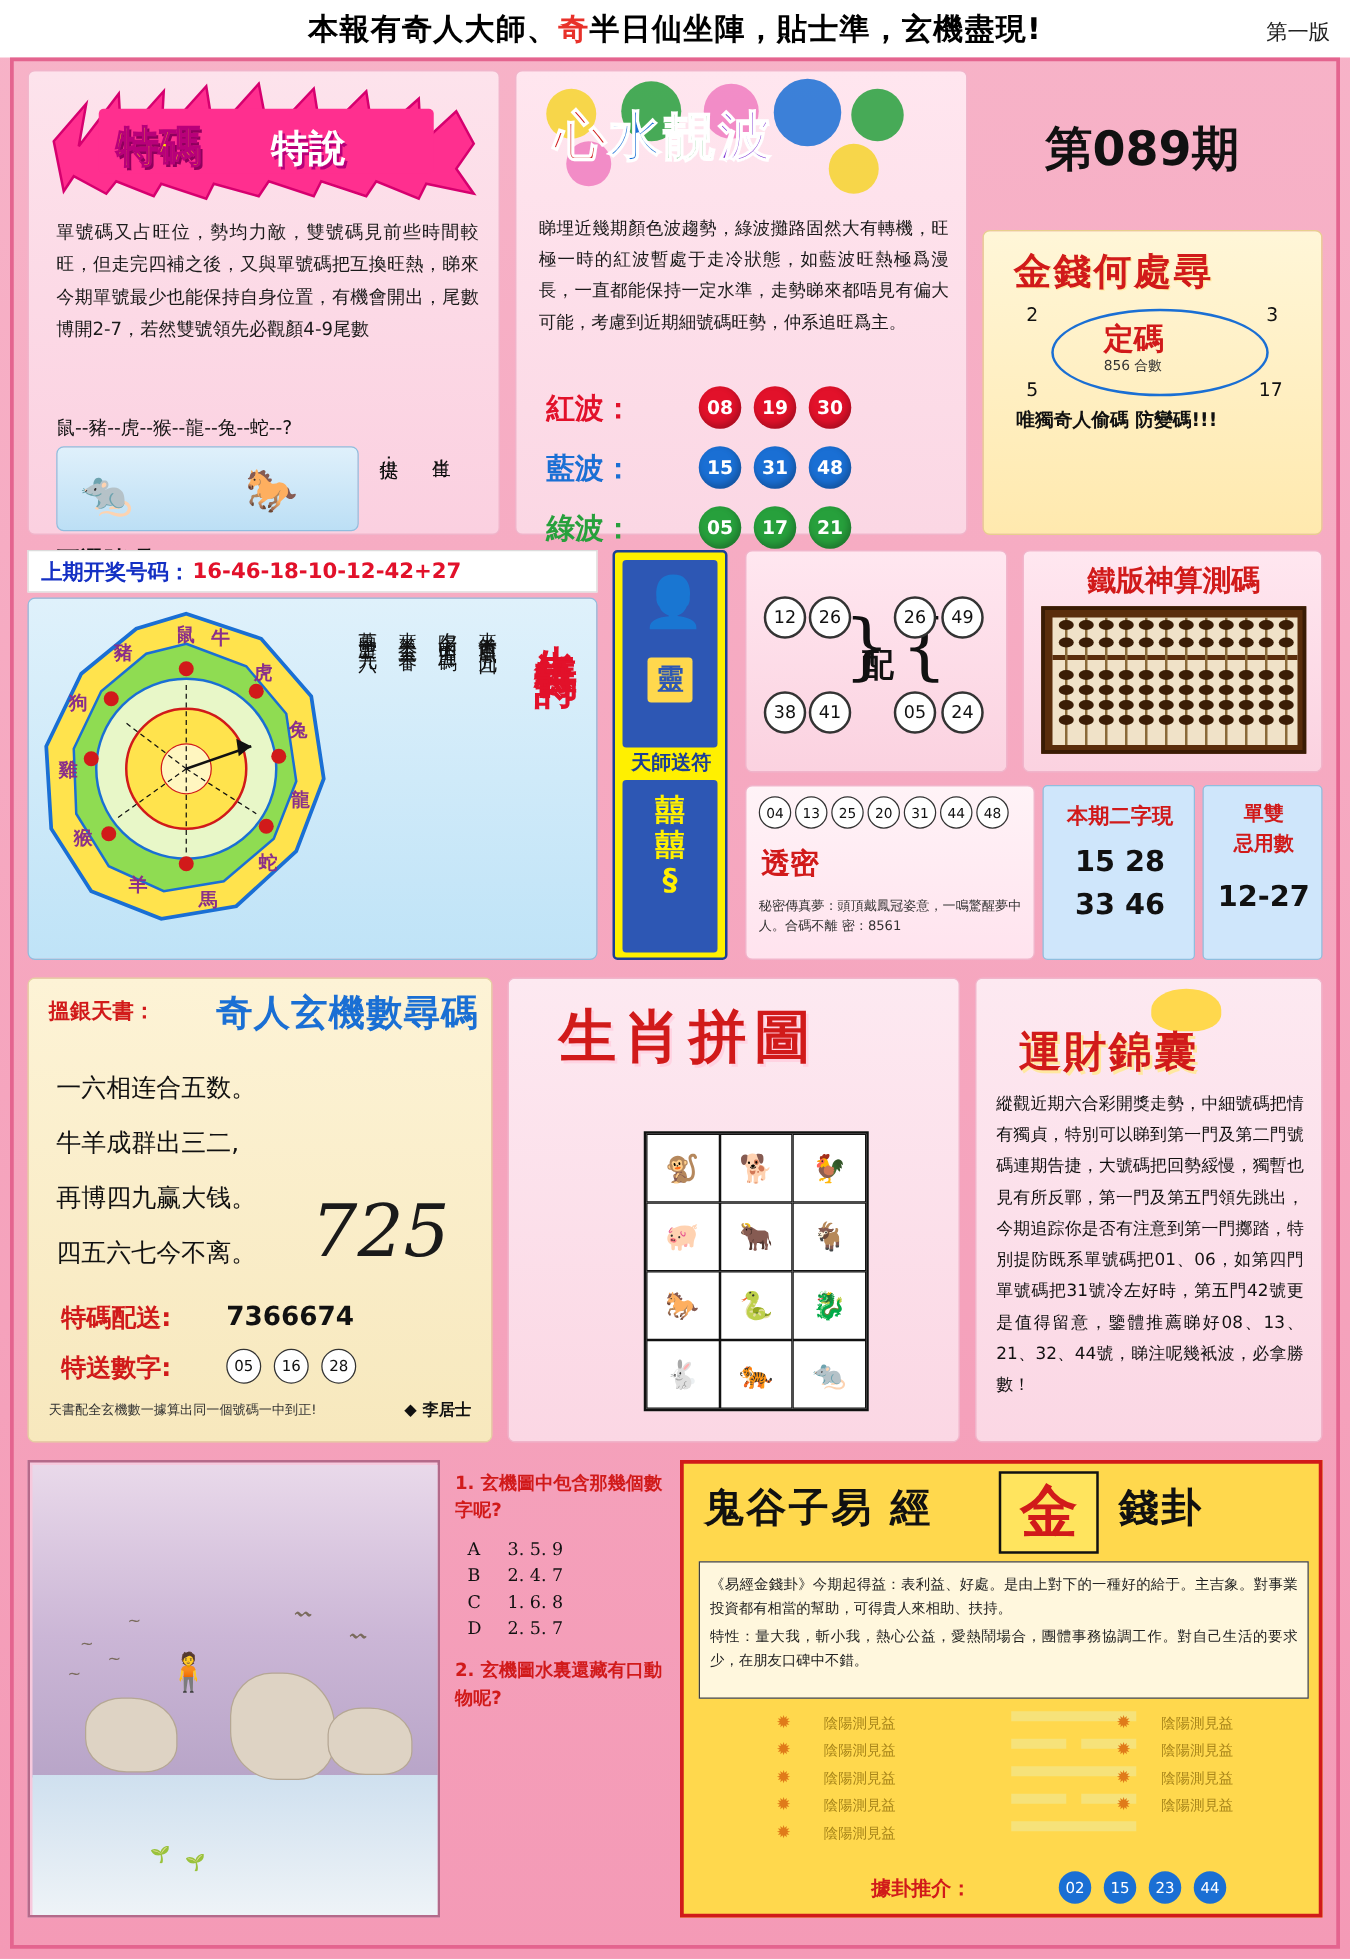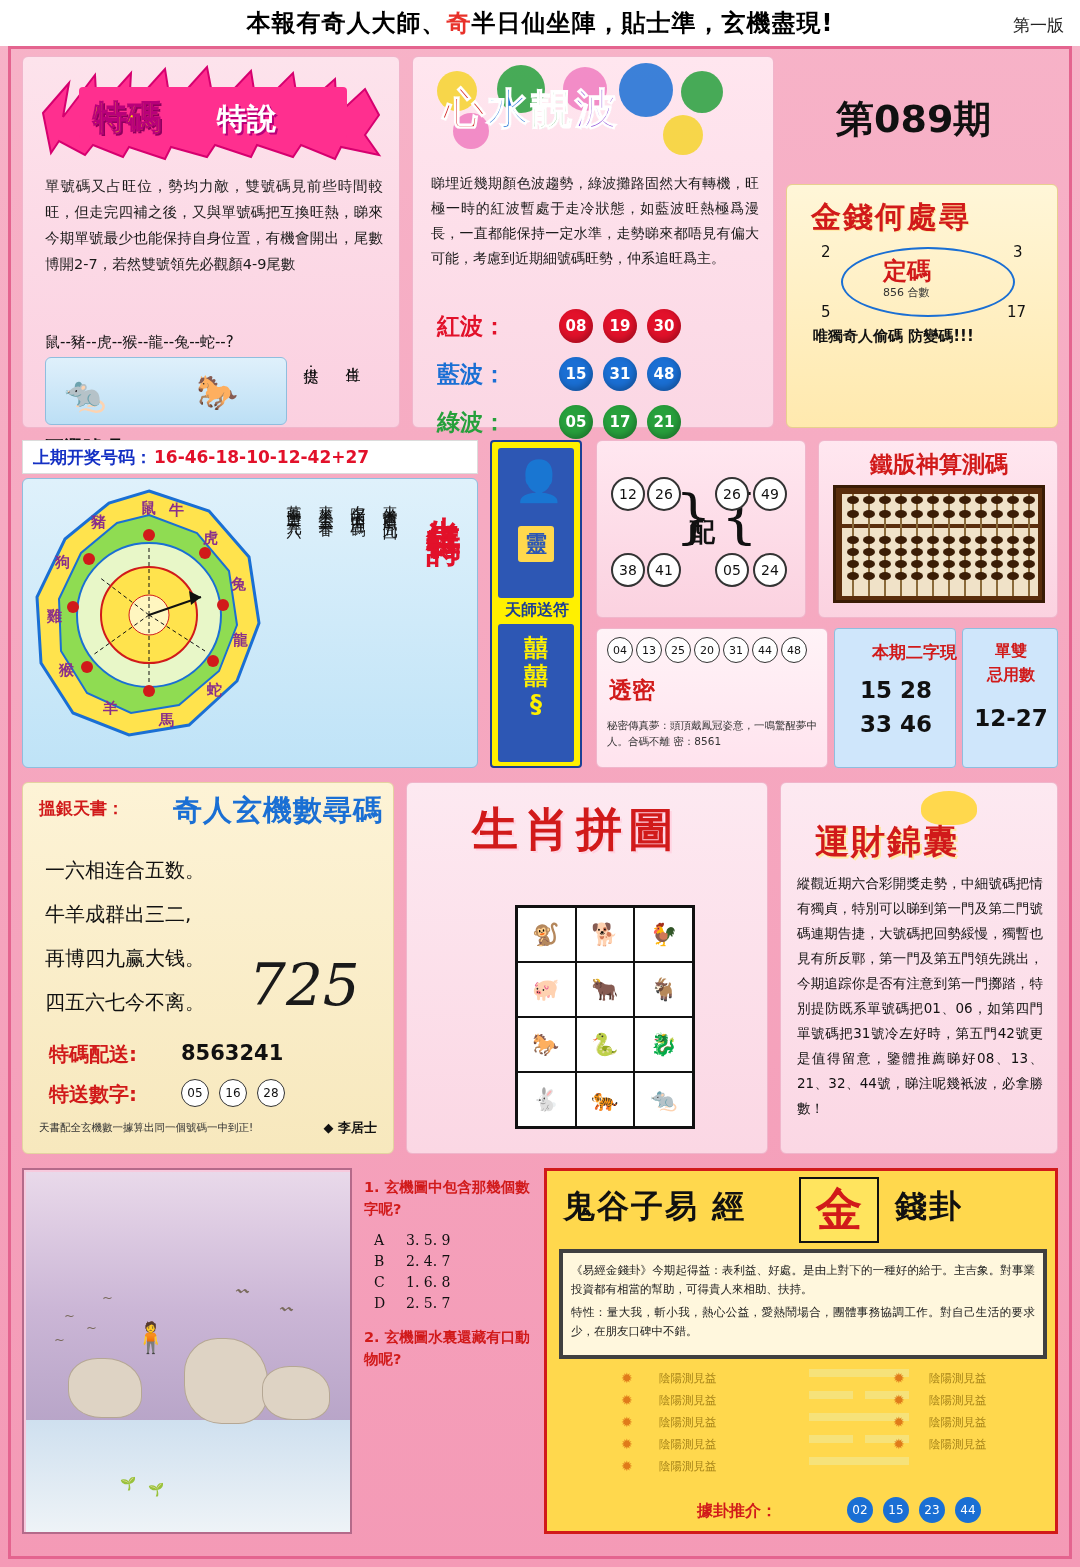--- a/index.html
+++ b/index.html
@@ -142,21 +142,21 @@
   #p-toumi{left:596px;top:628px;width:232px;height:140px;
     background:linear-gradient(180deg,#fff3f7,#ffe3ee);border-radius:6px;border:1px solid #f0b5cb;}
   .tm-balls{position:absolute;left:10px;top:8px;display:flex;gap:3px;align-items:center;}
   .tm-ball{width:24px;height:24px;border-radius:50%;border:1.5px solid #333;background:#fff;
     font-size:11px;display:flex;align-items:center;justify-content:center;color:#111;}
   .tm-title{position:absolute;left:12px;top:46px;font-size:23px;font-weight:bold;color:#d11a1a;}
   .tm-text{position:absolute;left:10px;top:88px;width:214px;font-size:10.5px;line-height:16px;color:#333;}
 
   #p-erzi{left:834px;top:628px;width:122px;height:140px;background:#cfe6fb;
     border-radius:4px;border:1px solid #8fbede;}
-  .ez-title{position:absolute;left:0;top:12px;width:122px;text-align:right;font-size:17px;
+  .ez-title{position:absolute;left:0;top:12px;width:122px;text-align:center;font-size:17px;
     font-weight:bold;color:#d11a1a;}
   .ez-r1{position:absolute;left:0;top:48px;width:122px;text-align:center;font-size:23px;
     font-weight:bold;color:#111;}
   .ez-r2{position:absolute;left:0;top:82px;width:122px;text-align:center;font-size:23px;
     font-weight:bold;color:#111;}
 
   #p-jiyong{left:962px;top:628px;width:96px;height:140px;background:#cfe6fb;
     border-radius:4px;border:1px solid #8fbede;}
   .jy-t1{position:absolute;left:0;top:12px;width:96px;text-align:center;font-size:16px;
     font-weight:bold;color:#d11a1a;}
@@ -179,21 +179,21 @@
   .qr-shuzi{position:absolute;left:26px;top:298px;font-size:20px;font-weight:bold;color:#d11a1a;}
   .qr-balls{position:absolute;left:158px;top:296px;display:flex;gap:10px;}
   .qr-ball{width:26px;height:26px;border-radius:50%;border:1.5px solid #333;background:#fff;
     display:flex;align-items:center;justify-content:center;font-size:12px;color:#111;}
   .qr-foot{position:absolute;left:16px;top:338px;font-size:10.5px;color:#333;}
   .qr-sign{position:absolute;right:16px;top:336px;font-size:13px;color:#111;font-weight:bold;}
 
   
   #p-puzzle{left:406px;top:782px;width:362px;height:372px;
     background:linear-gradient(180deg,#fde9f1,#fbd7e4);border-radius:6px;border:1px solid #f0b5cb;}
-  .pz-title{position:absolute;left:65px;top:16px;font-size:46px;font-weight:bold;color:#d11a1a;
+  .pz-title{position:absolute;left:40px;top:16px;font-size:46px;font-weight:bold;color:#d11a1a;
     letter-spacing:6px;text-shadow:2px 2px 0 #ffd3e2;}
   .pz-grid{position:absolute;left:108px;top:122px;width:176px;height:220px;background:#fff;
     border:2px solid #111;display:grid;grid-template-columns:repeat(3,1fr);grid-template-rows:repeat(4,1fr);}
   .pz-cell{border:1px solid #111;display:flex;align-items:center;justify-content:center;
     font-size:22px;color:#222;}
 
   
   #p-yuncai{left:780px;top:782px;width:278px;height:372px;
     background:linear-gradient(180deg,#fde9f1,#fbd7e4);border-radius:6px;border:1px solid #f0b5cb;}
   .yc-title{position:absolute;left:34px;top:36px;font-size:34px;font-weight:bold;color:#d11a1a;
@@ -219,21 +219,21 @@
   .q-opt{position:absolute;font-size:14px;color:#111;font-family:"DejaVu Serif",serif;line-height:21px;}
 
   
   #p-gua{left:544px;top:1168px;width:514px;height:366px;background:#ffd84d;border:3px solid #d11a1a;}
   .gua-title{position:absolute;left:16px;top:14px;font-size:32px;font-weight:bold;color:#111;
     letter-spacing:2px;}
   .gua-jin{position:absolute;left:252px;top:6px;width:76px;height:62px;background:#ffe45e;
     border:2px solid #111;display:flex;align-items:center;justify-content:center;
     font-size:46px;font-weight:bold;color:#d11a1a;}
   .gua-body{position:absolute;left:12px;top:78px;width:488px;height:110px;background:#fff7dd;
-    border:4px solid #404040;padding:8px;box-sizing:border-box;}
+    border:1px solid #404040;padding:8px;box-sizing:border-box;}
   .gua-p{font-size:11.5px;line-height:19px;color:#222;text-align:justify;}
   .gua-lines{position:absolute;left:12px;top:196px;width:488px;height:122px;}
   .gua-col{position:absolute;font-size:11.5px;color:#a8851a;line-height:22px;}
   .yao{position:absolute;height:8px;background:#f6e27a;}
   .gua-foot{position:absolute;left:150px;top:330px;font-size:16px;font-weight:bold;color:#d11a1a;}
   .gua-balls{position:absolute;left:300px;top:326px;display:flex;gap:10px;}
   .gua-ball{width:26px;height:26px;border-radius:50%;background:#1a6fd4;color:#fff;font-size:12px;
     display:flex;align-items:center;justify-content:center;}
 </style>
 </head>
@@ -520,21 +520,21 @@
 
   <div class="panel" id="p-qiren">
     <div class="qr-label">搵銀天書：</div>
     <div class="qr-title">奇人玄機數尋碼</div>
     <div class="qr-line" style="top:74px">一六相连合五数。</div>
     <div class="qr-line" style="top:118px">牛羊成群出三二,</div>
     <div class="qr-line" style="top:162px">再博四九赢大钱。</div>
     <div class="qr-line" style="top:206px">四五六七今不离。</div>
     <div class="qr-725">725</div>
     <div class="qr-peisong">特碼配送:</div>
-    <div class="qr-peisong-v">8563241</div>
+    <div class="qr-peisong-v">7366674</div>
     <div class="qr-shuzi">特送數字:</div>
     <div class="qr-balls">
       <div class="qr-ball">05</div>
       <div class="qr-ball">16</div>
       <div class="qr-ball">28</div>
     </div>
     <div class="qr-foot">天書配全玄機數一據算出同一個號碼一中到正!</div>
     <div class="qr-sign">◆ 李居士</div>
   </div>
 

